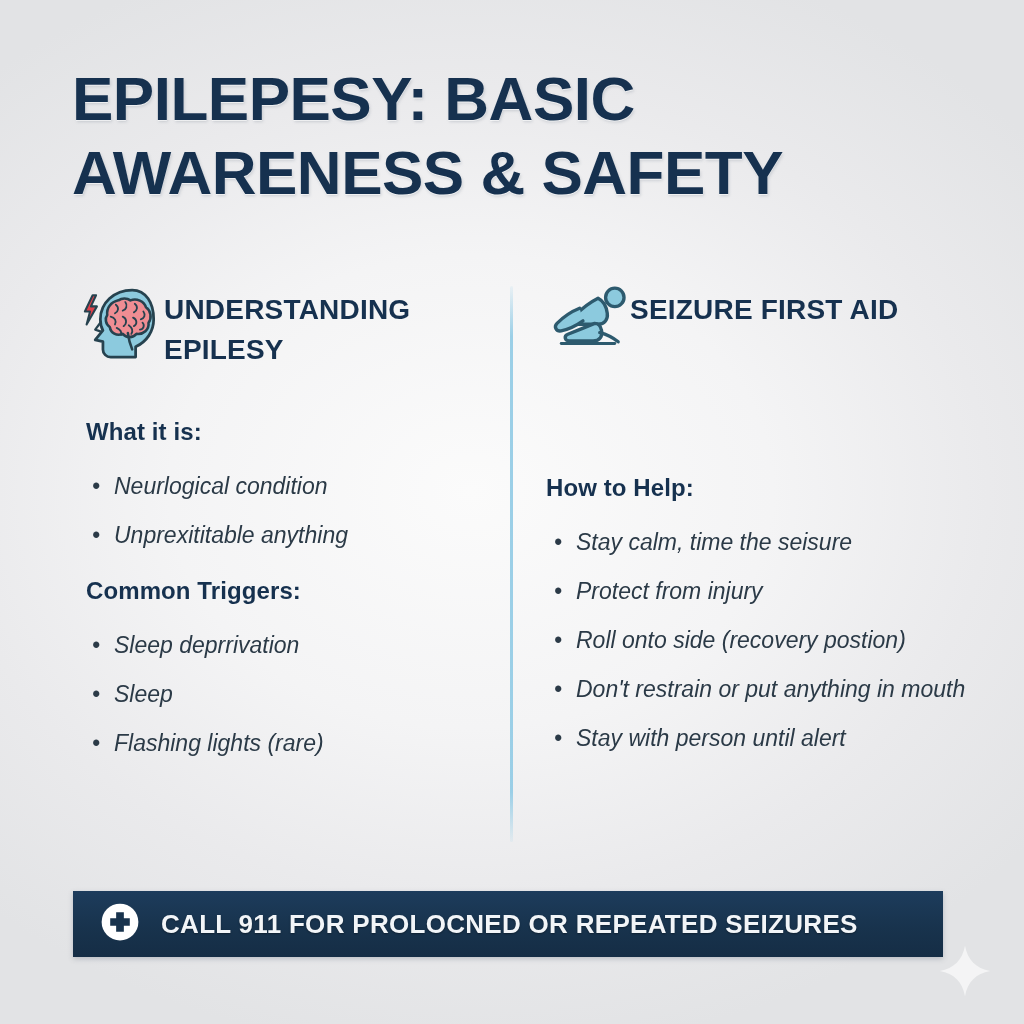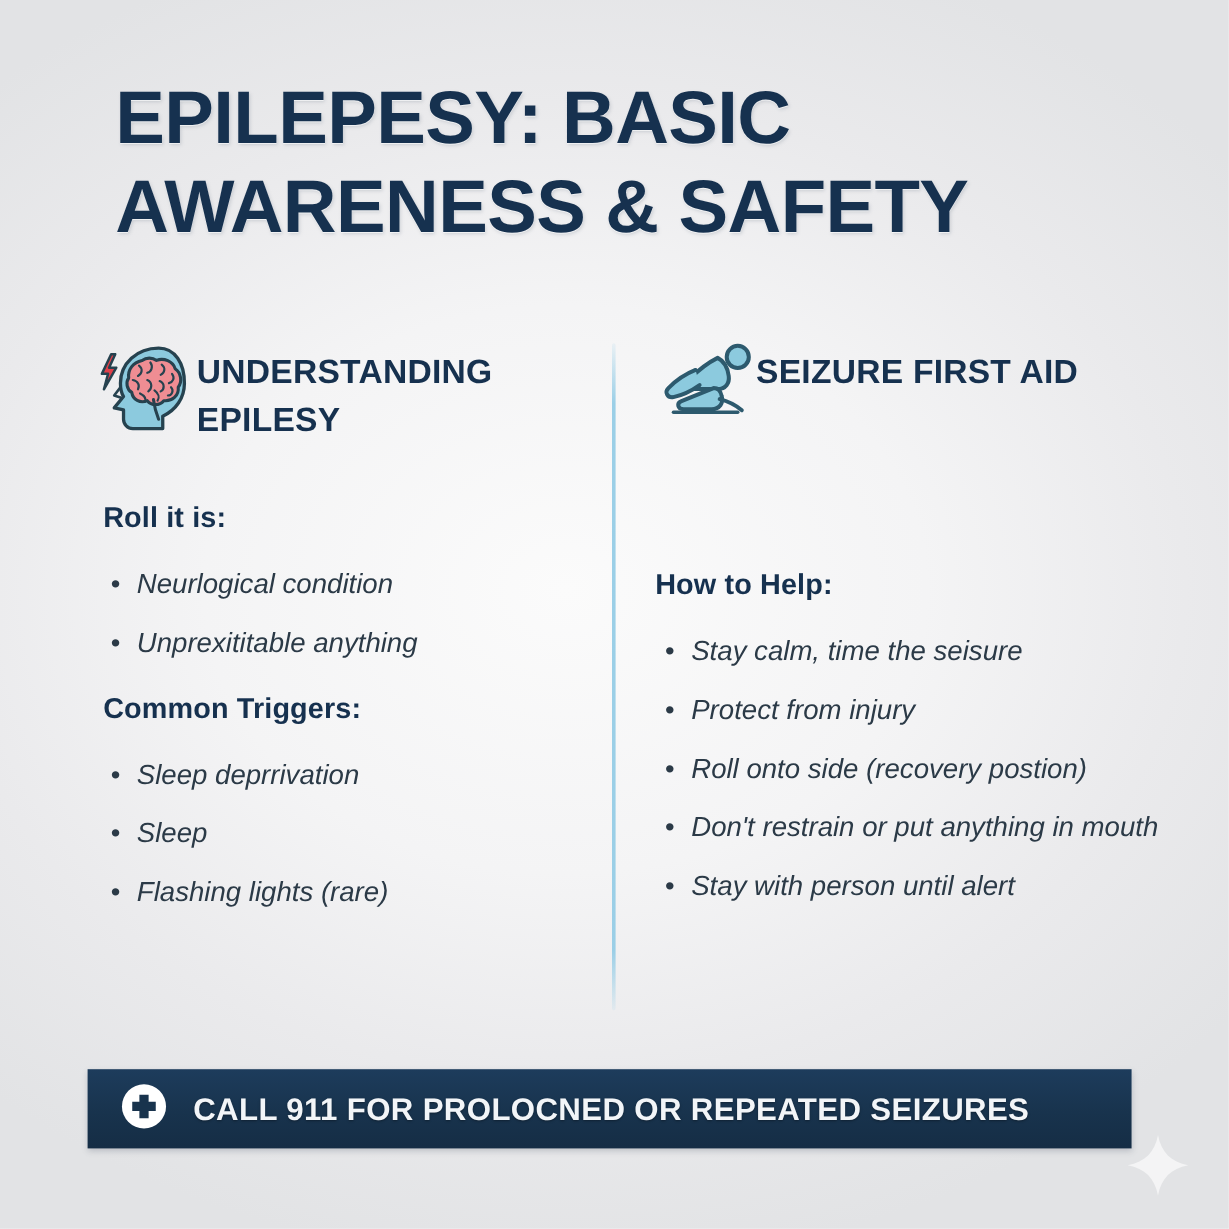--- a/index.html
+++ b/index.html
@@ -24,21 +24,20 @@
     width: 1024px;
     height: 1024px;
   }
 
   
   .title-block {
     position: absolute;
     left: 72px;
     top: 62px;
     width: 880px;
-    margin-left: 24px;
   }
   .title-line {
     font-size: 62px;
     line-height: 74px;
     font-weight: 700;
     letter-spacing: -0.5px;
     color: #16314f;
     text-transform: uppercase;
     text-shadow: 0 1px 0 rgba(255,255,255,0.65), 1px 2px 3px rgba(120,130,145,0.28);
     white-space: nowrap;
@@ -201,21 +200,21 @@
 
           <path d="M26 52 L20 60 L26 62" fill="none" stroke="#26424f" stroke-width="2.6" stroke-linecap="round" stroke-linejoin="round"></path>
 
           <path d="M17 20 L8 39 L14 39 L10 54 L22 33 L15 33 L21 20 Z" fill="#e0404a" stroke="#26424f" stroke-width="2.4" stroke-linejoin="round"></path>
         </svg>
       </div>
       <div class="col-head-title">UNDERSTANDING EPILESY</div>
     </div>
 
     <div class="section sec-1">
-      <div class="sec-head">Roll it is:</div>
+      <div class="sec-head">What it is:</div>
       <ul class="bullets">
         <li>Neurlogical condition</li>
         <li>Unprexititable anything</li>
       </ul>
     </div>
 
     <div class="section sec-2">
       <div class="sec-head">Common Triggers:</div>
       <ul class="bullets">
         <li>Sleep deprrivation</li>

